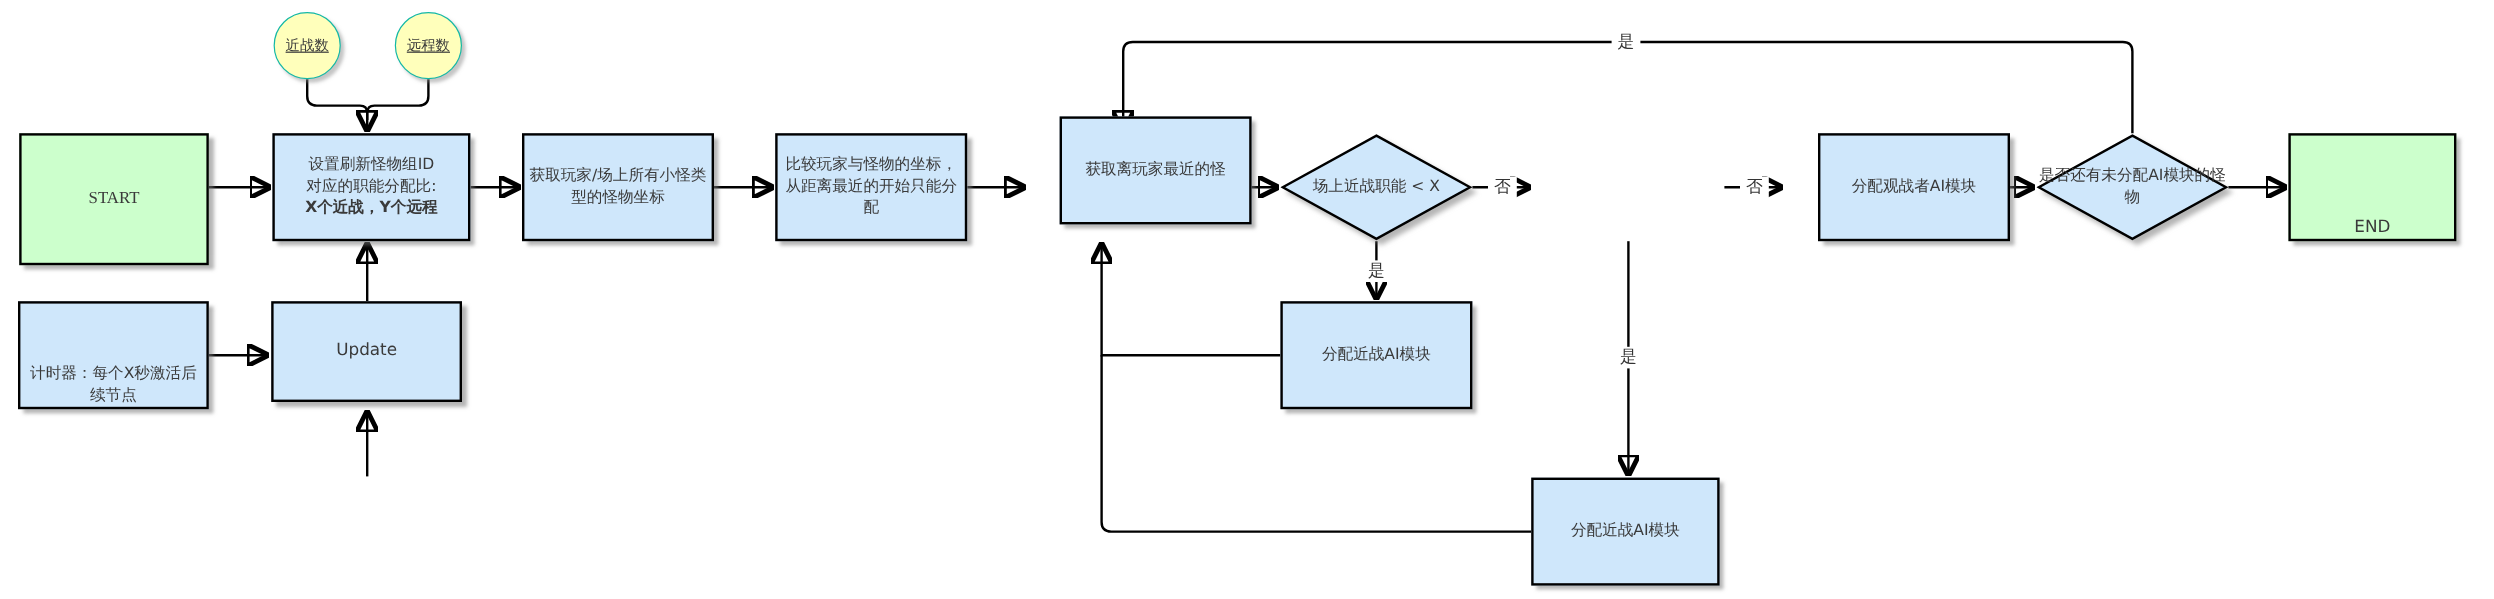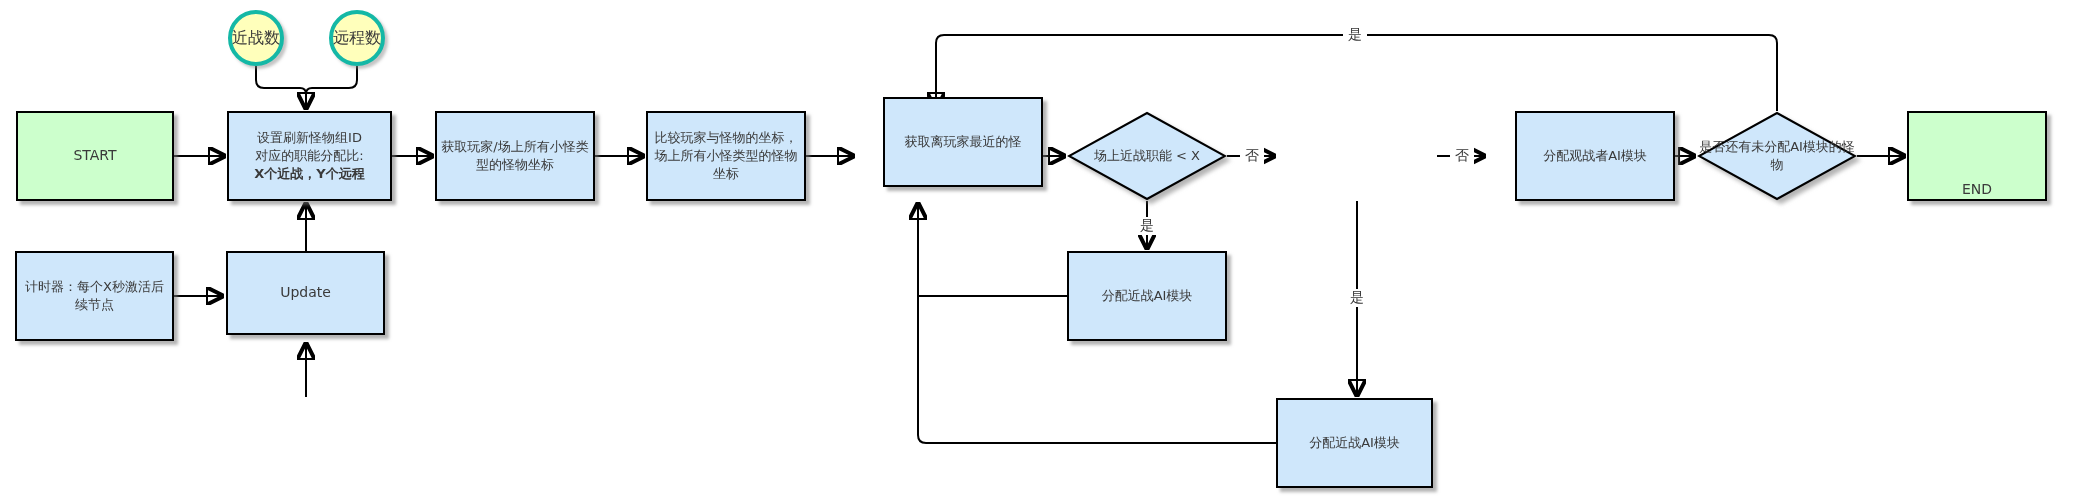--- a/index.html
+++ b/index.html
@@ -12,22 +12,22 @@
   .node{
     position:absolute;box-sizing:border-box;z-index:2;
     display:flex;flex-direction:column;align-items:center;justify-content:center;
     text-align:center;font-size:13px;line-height:1.38;color:#3a3a3a;
   }
   .rect{border:2px solid #000;box-shadow:4px 4px 3px rgba(120,120,120,0.55);}
   .green{background:#ccffcc;font-size:14px;}
   .blue{background:#cfe7fb;}
   .pink{background:#ffcccc;}
   .circle{
-    border-radius:50%;background:#ffffbb;border:4px solid #14b8a6;
-    box-shadow:3px 3px 3px rgba(140,140,140,0.5);font-size:16px;
+    border-radius:50%;background:#ffffbb;border:1px solid #14b8a6;
+    box-shadow:3px 3px 3px rgba(140,140,140,0.5);font-size:12px;text-decoration:underline;
   }
   .diamond{background:transparent;border:none;}
   .diamond svg{position:absolute;left:0;top:0;filter:drop-shadow(4px 4px 2px rgba(120,120,120,0.55));}
   .diamond svg polygon{fill:#cfe7fb;stroke:#000;stroke-width:2;}
   .diamond .lbl{position:relative;z-index:1;}
   .pad{padding:0 4px;}
   .b{font-weight:bold;}
   .edge-label{
     position:absolute;transform:translate(-50%,-50%);background:#ffffff;
     padding:0 5px;font-size:14px;color:#333;z-index:3;white-space:nowrap;
@@ -58,21 +58,21 @@
     <path d="M1147,201 V248" marker-end="url(#arw)"></path>
     <path d="M1357,201 V395" marker-end="url(#arw)"></path>
     <path d="M1067,296 H918 V204" marker-end="url(#arw)"></path>
     <path d="M1276,443 H926 Q918,443 918,435 V296"></path>
     <path d="M1777,111 V43 Q1777,35 1769,35 H944 Q936,35 936,43 V108" marker-end="url(#arw)"></path>
     <path d="M174,296 H222" marker-end="url(#arw)"></path>
     <path d="M306,397 V344" marker-end="url(#arw)"></path>
     <path d="M306,251 V204" marker-end="url(#arw)"></path>
   </svg>
 
-  <div class="node rect green" style="left:16px;top:111px;width:158px;height:90px;">
+  <div class="node rect green" style="left:16px;top:111px;width:158px;height:110px;font-family:Liberation Serif, serif;">
     <span>START</span>
   </div>
   <div class="node rect green" style="left:1907px;top:111px;width:140px;height:90px;justify-content:flex-end;">
     <span>END</span>
   </div>
 
   <div class="node circle" style="left:228px;top:10px;width:56px;height:56px;">
     <span>近战数</span>
   </div>
   <div class="node circle" style="left:329px;top:10px;width:56px;height:56px;">
@@ -81,21 +81,21 @@
 
   <div class="node rect blue pad" style="left:435px;top:111px;width:160px;height:90px;">
     <span>获取玩家/场上所有小怪类型的怪物坐标</span>
   </div>
   <div class="node rect blue" style="left:227px;top:111px;width:165px;height:90px;">
     <span>设置刷新怪物组ID</span>
     <span>对应的职能分配比:</span>
     <span class="b">X个近战，Y个远程</span>
   </div>
   <div class="node rect blue pad" style="left:646px;top:111px;width:160px;height:90px;">
-    <span>比较玩家与怪物的坐标，场上所有小怪类型的怪物坐标</span>
+    <span>比较玩家与怪物的坐标，从距离最近的开始只能分配</span>
   </div>
   <div class="node rect blue pad" style="left:856px;top:97px;width:160px;height:90px;margin-left:27px;">
     <span>获取离玩家最近的怪</span>
   </div>
   <div class="node rect blue pad" style="left:1487px;top:111px;width:160px;height:90px;margin-left:28px;">
     <span>分配观战者AI模块</span>
   </div>
 
   <div class="node diamond" style="left:1067px;top:111px;width:160px;height:90px;">
     <svg width="160" height="90" viewBox="0 0 160 90">
@@ -110,21 +110,21 @@
     <span class="lbl">是否还有未分配AI模块的怪物</span>
   </div>
 
   <div class="node rect blue pad" style="left:1067px;top:251px;width:160px;height:90px;">
     <span>分配近战AI模块</span>
   </div>
   <div class="node rect blue pad" style="left:1276px;top:398px;width:157px;height:90px;">
     <span>分配近战AI模块</span>
   </div>
 
-  <div class="node rect blue pad" style="left:15px;top:251px;width:159px;height:90px;">
+  <div class="node rect blue pad" style="left:15px;top:251px;width:159px;height:90px;justify-content:flex-end;">
     <span>计时器：每个X秒激活后续节点</span>
   </div>
   <div class="node rect blue" style="left:226px;top:251px;width:159px;height:84px;font-size:14px;">
     <span>Update</span>
   </div>
 
   <span class="edge-label" style="left:1252px;top:156px;">否</span>
   <span class="edge-label" style="left:1462px;top:156px;">否</span>
   <span class="edge-label" style="left:1147px;top:226px;">是</span>
   <span class="edge-label" style="left:1357px;top:298px;">是</span>

